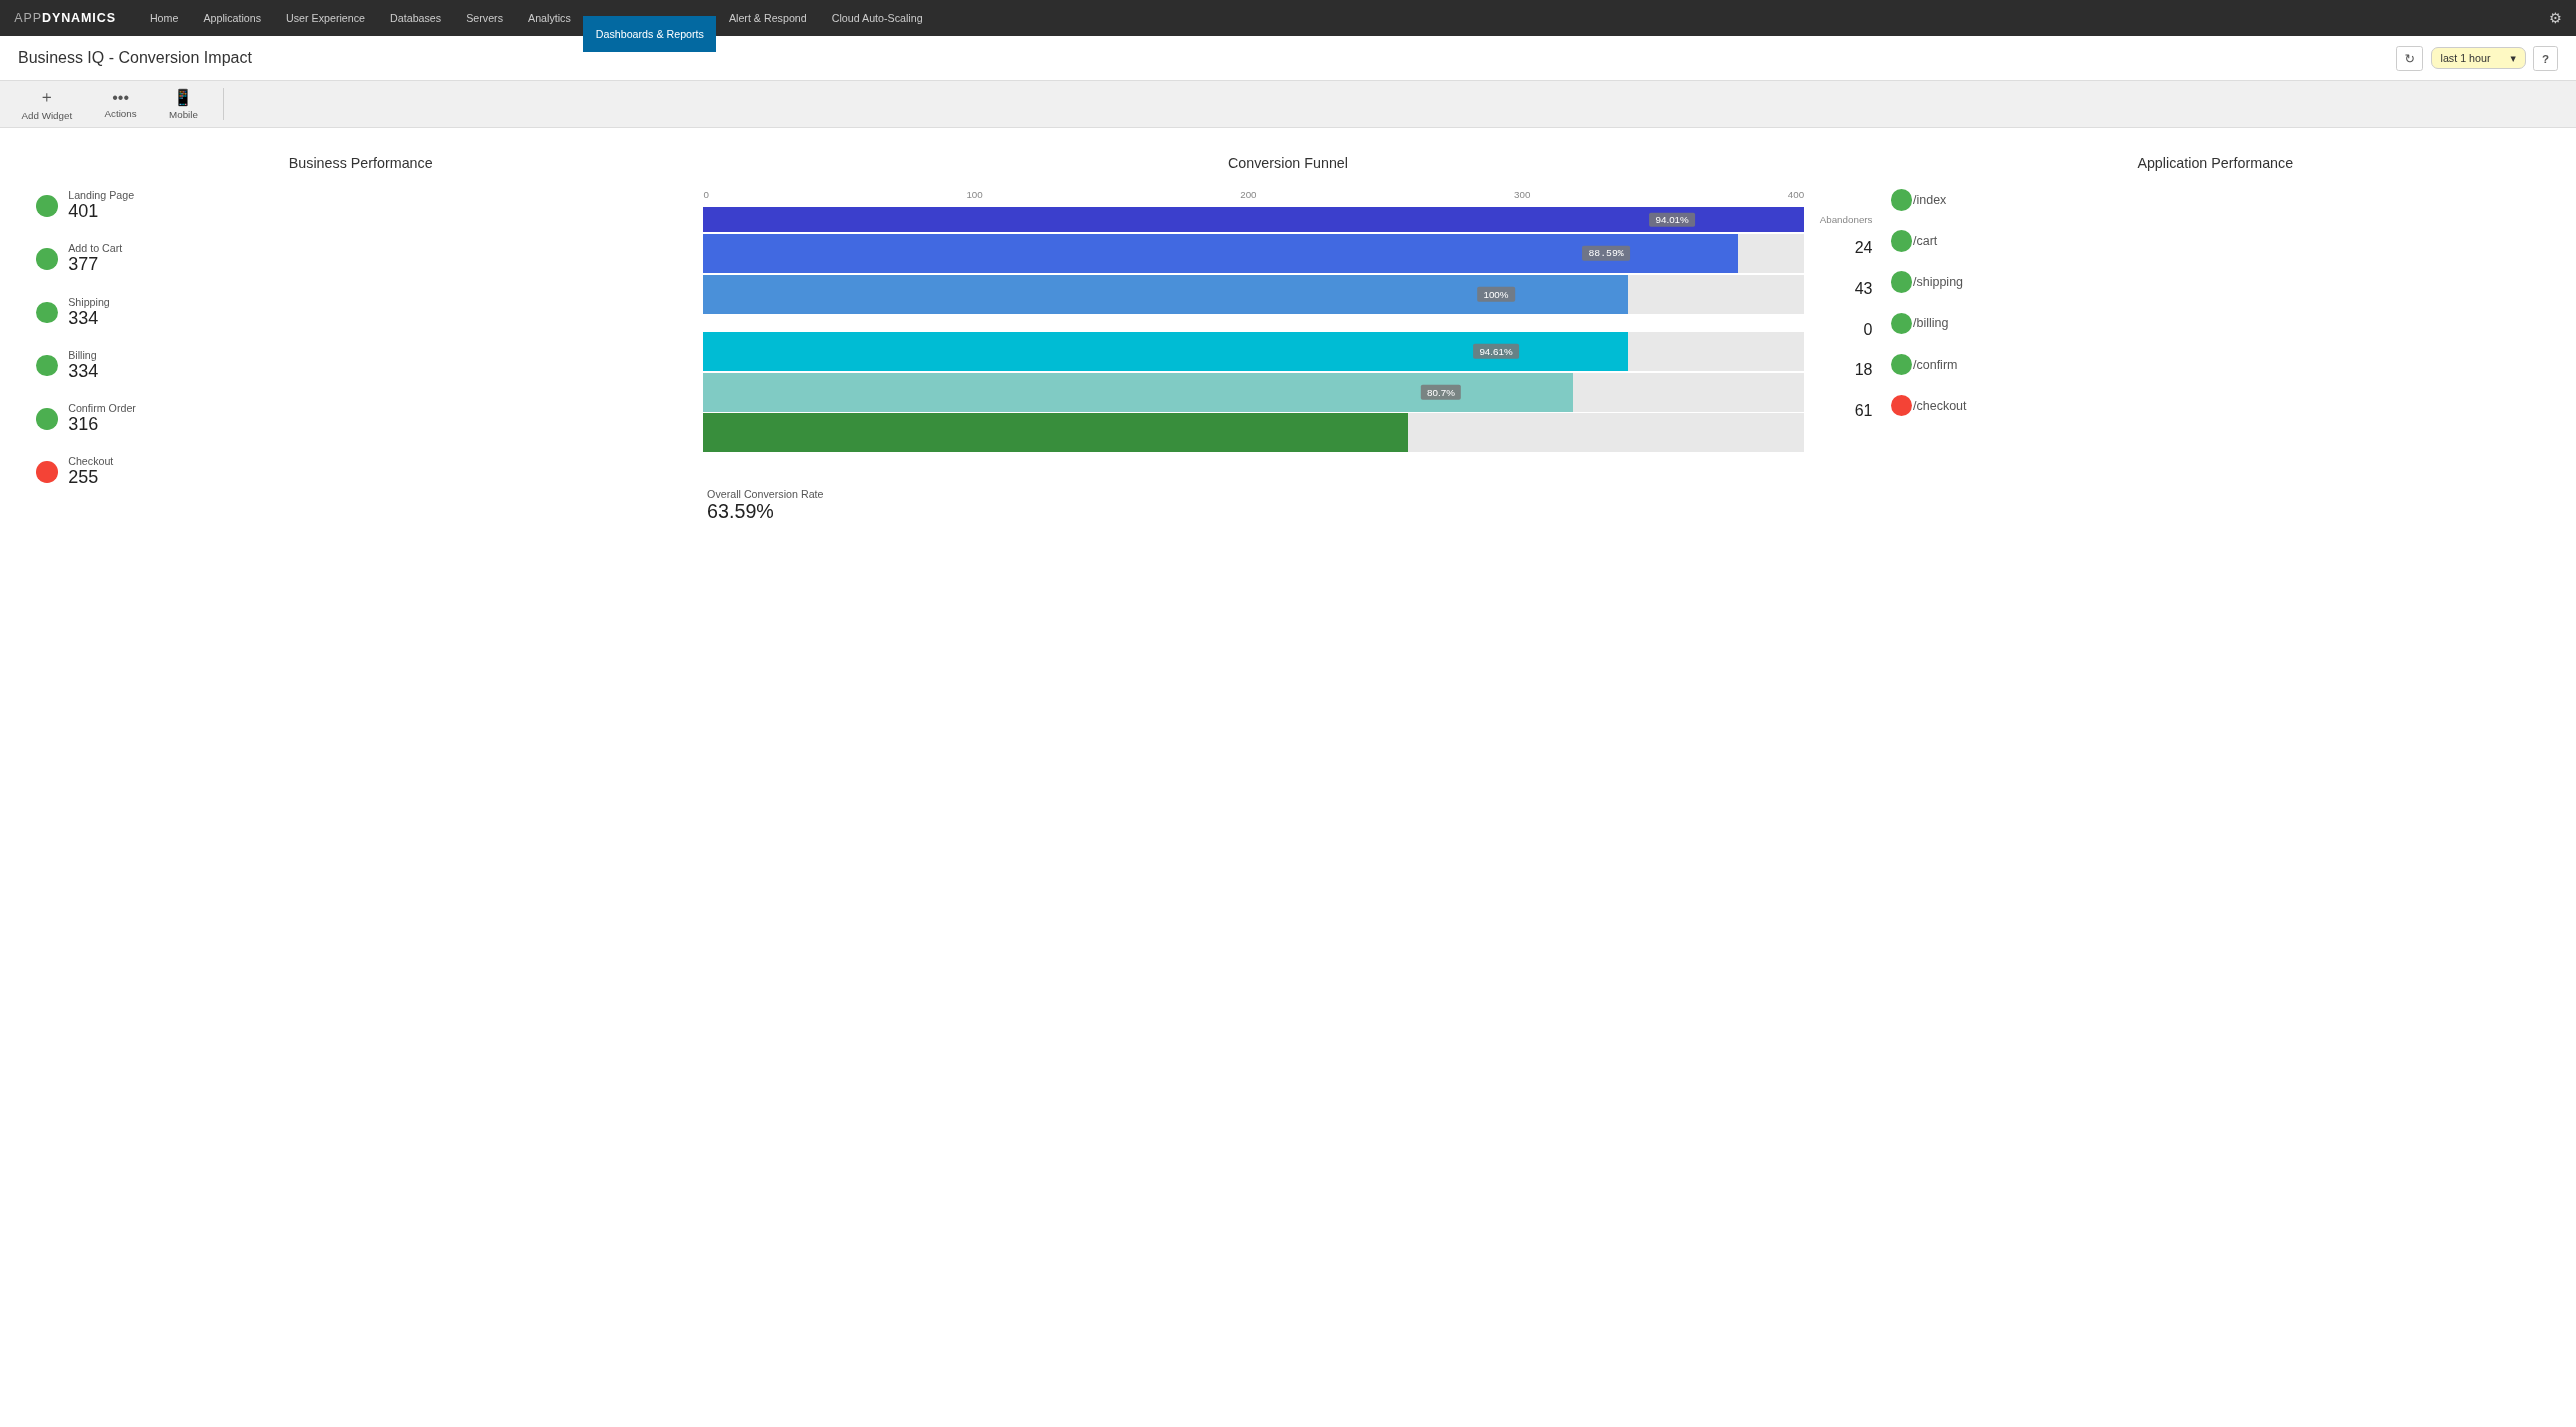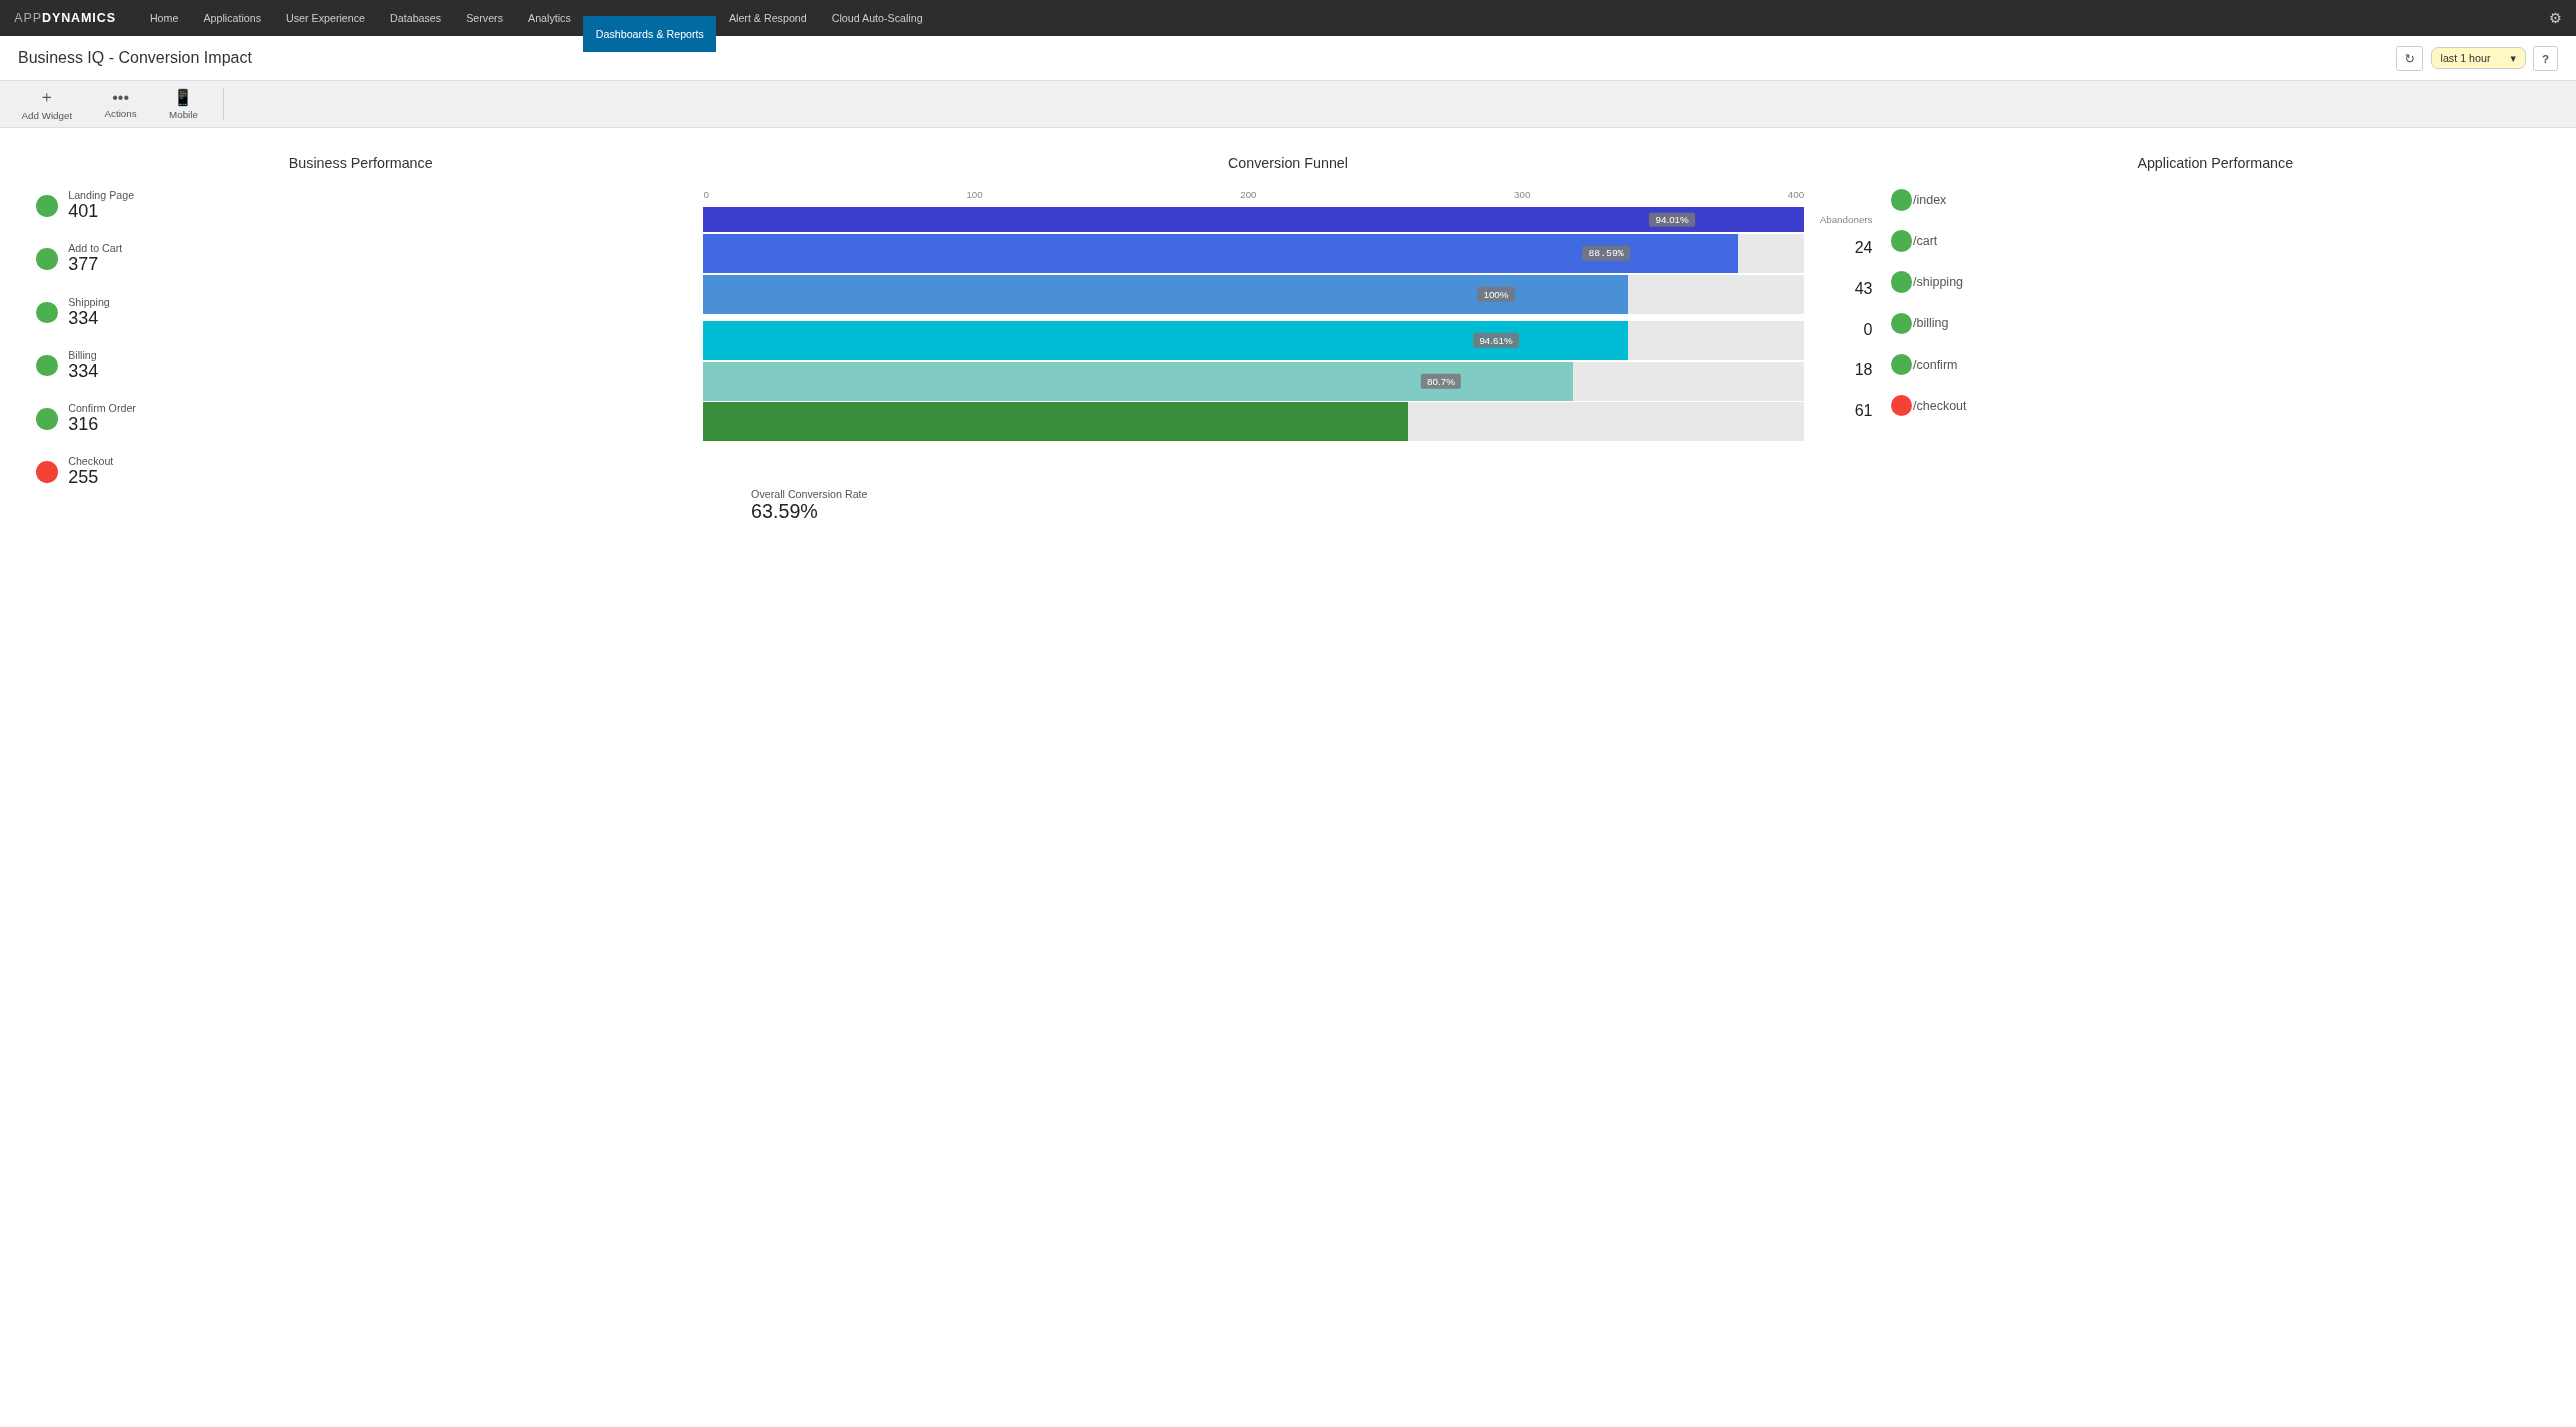--- a/index.html
+++ b/index.html
@@ -342,21 +342,21 @@
             </div>
           <div id="funnel-bars">
               <div style="position: relative; height: 25px; margin-bottom: 1.8px; background: rgb(232, 232, 232);">
                 <div style="position: absolute; left: 0px; top: 0px; height: 100%; width: 100%; background: rgb(59, 63, 204);"></div>
                 <div style="position: absolute; left: 88%; top: 50%; transform: translate(-50%, -50%); background: rgba(120, 120, 120, 0.85); color: white; font-size: 9.8px; padding: 1.8px 6.3px; border-radius: 1.8px; white-space: nowrap;">94.01%</div>
               </div>
               <div style="position: relative; height: 39px; margin-bottom: 1.8px; background: rgb(232, 232, 232);">
                 <div style="position: absolute; left: 0px; top: 0px; height: 100%; width: 94%; background: rgb(65, 105, 225);"></div>
                 <div style="position: absolute; left: 82%; top: 50%; transform: translate(-50%, -50%); background: rgba(120, 120, 120, 0.85); color: white; font-size: 9.8px; padding: 1.8px 6.3px; border-radius: 1.8px; white-space: nowrap; font-family: Liberation Mono, monospace;">88.59%</div>
               </div>
-              <div style="position: relative; height: 39px; margin-bottom: 7px; background: rgb(232, 232, 232);">
+              <div style="position: relative; height: 39px; margin-bottom: 18px; background: rgb(232, 232, 232);">
                 <div style="position: absolute; left: 0px; top: 0px; height: 100%; width: 84%; background: rgb(74, 144, 217);"></div>
                 <div style="position: absolute; left: 72%; top: 50%; transform: translate(-50%, -50%); background: rgba(120, 120, 120, 0.85); color: white; font-size: 9.8px; padding: 1.8px 6.3px; border-radius: 1.8px; white-space: nowrap;">100%</div>
               </div>
               <div style="position: relative; height: 39px; margin-bottom: 1.8px; background: rgb(232, 232, 232);">
                 <div style="position: absolute; left: 0px; top: 0px; height: 100%; width: 84%; background: rgb(0, 188, 212);"></div>
                 <div style="position: absolute; left: 72%; top: 50%; transform: translate(-50%, -50%); background: rgba(120, 120, 120, 0.85); color: white; font-size: 9.8px; padding: 1.8px 6.3px; border-radius: 1.8px; white-space: nowrap;">94.61%</div>
               </div>
               <div style="position: relative; height: 39px; margin-bottom: 1.8px; background: rgb(232, 232, 232);">
                 <div style="position: absolute; left: 0px; top: 0px; height: 100%; width: 79%; background: rgb(128, 203, 196);"></div>
                 <div style="position: absolute; left: 67%; top: 50%; transform: translate(-50%, -50%); background: rgba(120, 120, 120, 0.85); color: white; font-size: 9.8px; padding: 1.8px 6.3px; border-radius: 1.8px; white-space: nowrap;">80.7%</div>
@@ -371,21 +371,21 @@
           <div id="abandoners-vals">
               <div class="ab-val">24</div>
               <div class="ab-val">43</div>
               <div class="ab-val">0</div>
               <div class="ab-val">18</div>
               <div class="ab-val">61</div>
               <div class="ab-val"></div>
             </div>
         </div>
       </div>
-      <div style="margin-top:14.3px;padding-left:3.6px;margin-left:44px;">
+      <div style="margin-top:14.3px;padding-left:3.6px;">
         <div style="font-size:10.7px;color:#555;">Overall Conversion Rate</div>
         <div style="font-size:19.7px;font-weight:300;color:#222;">63.59%</div>
       </div>
     </div>
 
     <div class="ap-section">
       <div class="section-title">Application Performance</div>
       <div id="ap-rows">
           <div class="ap-row">
     <div class="status-dot green"></div>

